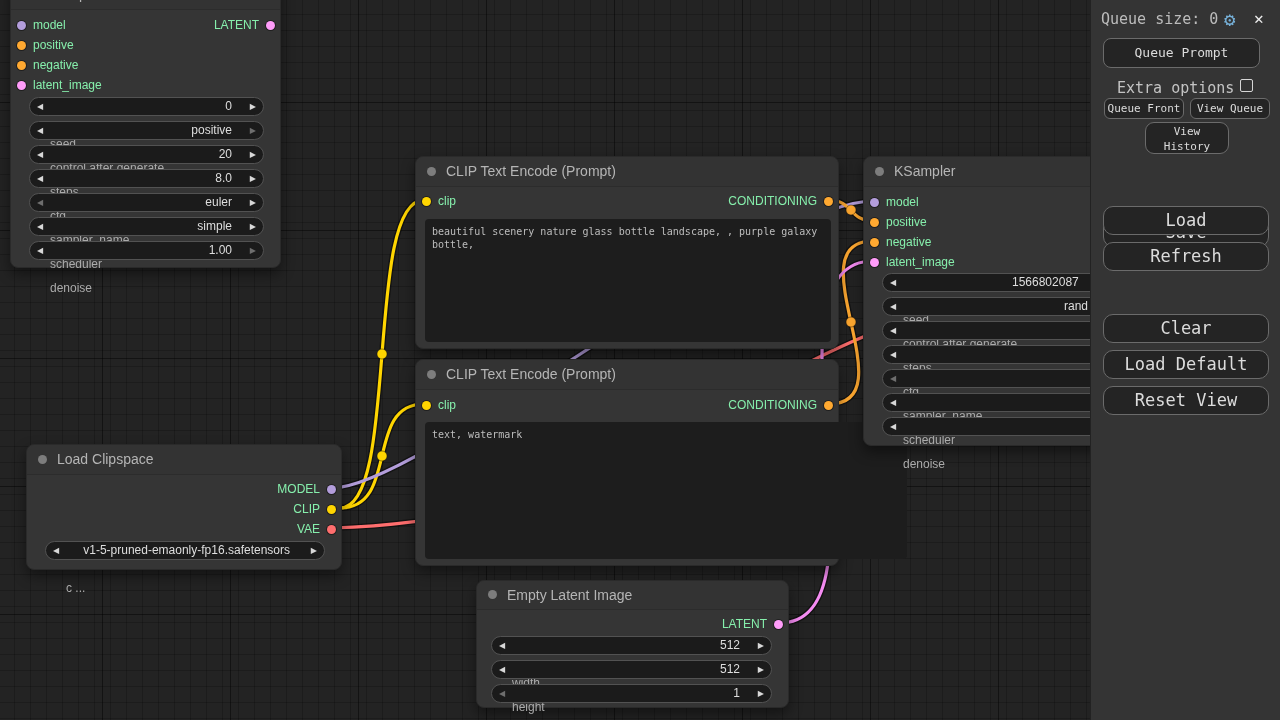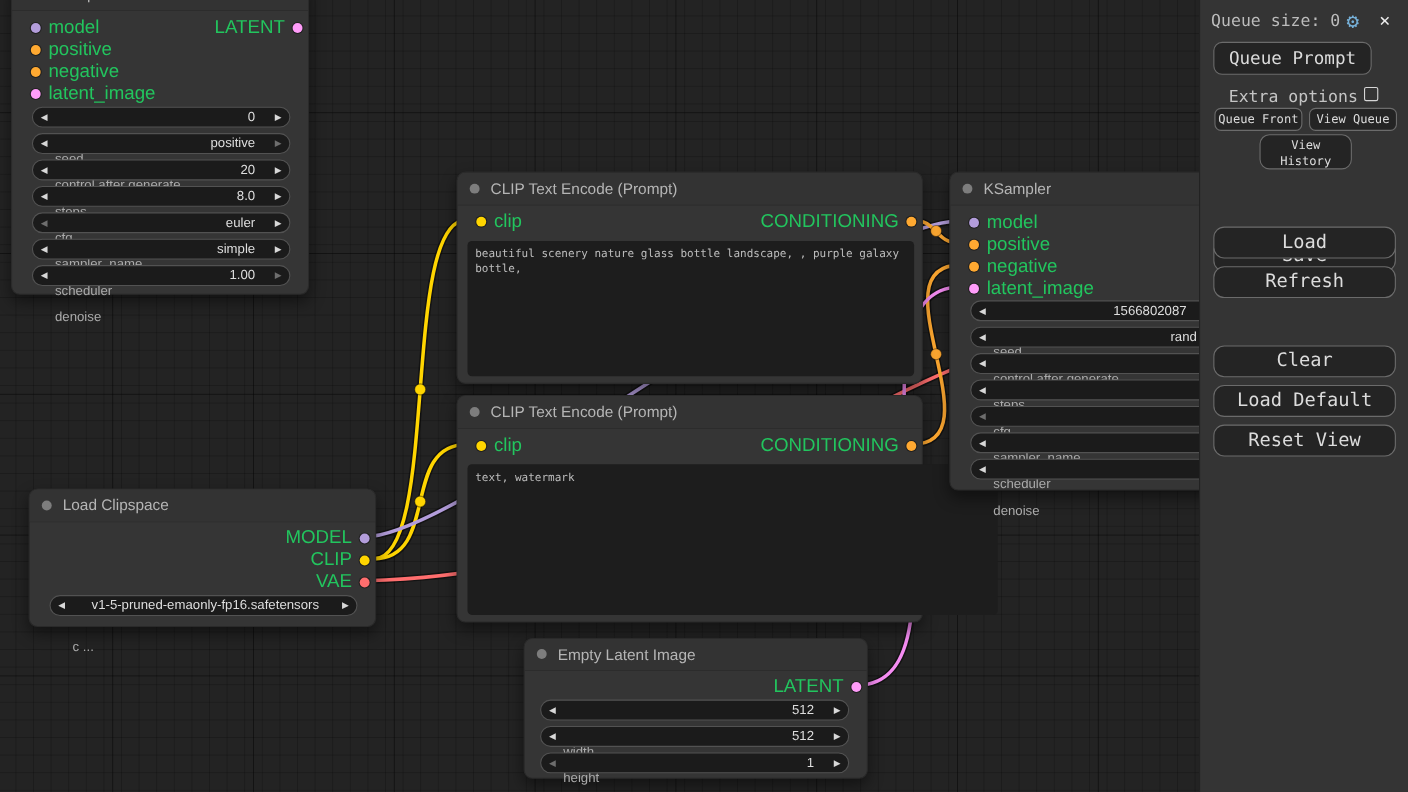--- a/index.html
+++ b/index.html
@@ -15,21 +15,21 @@
     background-position:-26px -26px,-26px -26px,-2px -2px,-2px -2px;}
   #wires{position:absolute;left:0;top:0;z-index:1;}
   .wire-sh{fill:none;stroke:rgba(0,0,0,.45);stroke-width:6;}
   .wire{fill:none;stroke-width:3.2;}
   .node{position:absolute;z-index:2;background:#353535;border:1px solid #2a2a2a;
     border-radius:8px;box-shadow:0 6px 14px rgba(0,0,0,.45);box-sizing:border-box;}
   .nhead{position:absolute;left:0;top:0;right:0;height:29px;background:#333333;
     border-radius:8px 8px 0 0;border-bottom:1px solid #2c2c2c;}
   .ndot{position:absolute;left:11px;top:10px;width:9px;height:9px;border-radius:50%;background:#7d7d7d;}
   .ntitle{position:absolute;left:30px;top:0;line-height:29px;font-size:14px;color:#b5b5b5;white-space:nowrap;}
-  .slot{position:absolute;height:16px;line-height:16px;font-size:17px;color:#22c55e;left:12px;right:0;}
+  .slot{position:absolute;height:16px;line-height:16px;font-size:12px;color:#86efac;left:1px;right:0;}
   .sdot{position:absolute;top:3.5px;width:9px;height:9px;border-radius:50%;box-shadow:0 0 0 1px rgba(0,0,0,.4);}
   .slot.in .sdot{left:5px;} .slot.out .sdot{right:5px;}
   .slot.in .slbl{position:absolute;left:21px;} .slot.out .slbl{position:absolute;right:21px;}
   .widget{position:absolute;height:19px;background:#1b1b1b;border:1px solid #525252;
     border-radius:10px;box-sizing:border-box;font-size:12px;line-height:17px;color:#b3b3b3;}
   .arr{position:absolute;font-size:8px;color:#d8d8d8;top:0;line-height:17px;}
   .arr.l{left:7px;} .arr.r{right:7px;} .arr.dim{color:#6e6e6e;}
   .wlbl{position:absolute;left:20px;white-space:nowrap;color:#ababab;margin-top:38px;}
   .wval{position:absolute;right:31px;color:#dedede;white-space:nowrap;}
   .wval.leftpin{right:auto;}
@@ -37,21 +37,21 @@
     font-family:"DejaVu Sans Mono",monospace;font-size:10px;line-height:13px;
     padding:6px 7px;box-sizing:border-box;white-space:pre-wrap;word-break:break-word;overflow:hidden;}
   
   #sidebar{position:absolute;left:1090px;top:0;width:190px;height:720px;background:#343434;
     border-left:1px solid #222;z-index:10;font-family:"DejaVu Sans Mono",monospace;box-sizing:border-box;}
   .qrow{position:absolute;left:10px;top:10px;font-size:15px;color:#bcbcbc;}
   .gear{position:absolute;left:133px;top:8px;font-size:19px;color:#76b0d8;cursor:pointer;}
   .closex{position:absolute;left:163px;top:9px;font-size:16px;color:#efefef;font-weight:bold;cursor:pointer;}
   .btn{position:absolute;background:#242424;border:1px solid #6b6b6b;border-radius:9px;
     color:#dcdcdc;text-align:center;box-sizing:border-box;cursor:pointer;}
-  #queue-prompt{left:12px;top:38px;width:144px;height:30px;font-size:16px;line-height:27px;border-radius:8px;}
+  #queue-prompt{left:12px;top:38px;width:157px;height:30px;font-size:13px;line-height:27px;border-radius:8px;}
   .extra{position:absolute;left:26px;top:79px;font-size:15px;color:#c4c4c4;}
   .chk{position:absolute;left:149px;top:79px;width:13px;height:13px;border:1px solid #d6d6d6;
     border-radius:2px;background:transparent;box-sizing:border-box;cursor:pointer;}
   .sbtn{font-size:11px;line-height:19px;border-radius:6px;height:21px;}
   #b-qfront{left:13px;top:98px;width:80px;}
   #b-vqueue{left:99px;top:98px;width:80px;}
   #b-vhist{left:54px;top:122px;width:84px;height:32px;font-size:11px;line-height:15px;padding:1px 5px;}
   .bigbtn{left:12px;width:166px;height:29px;font-size:17px;line-height:26px;border-radius:10px;}
 </style>
 </head>

